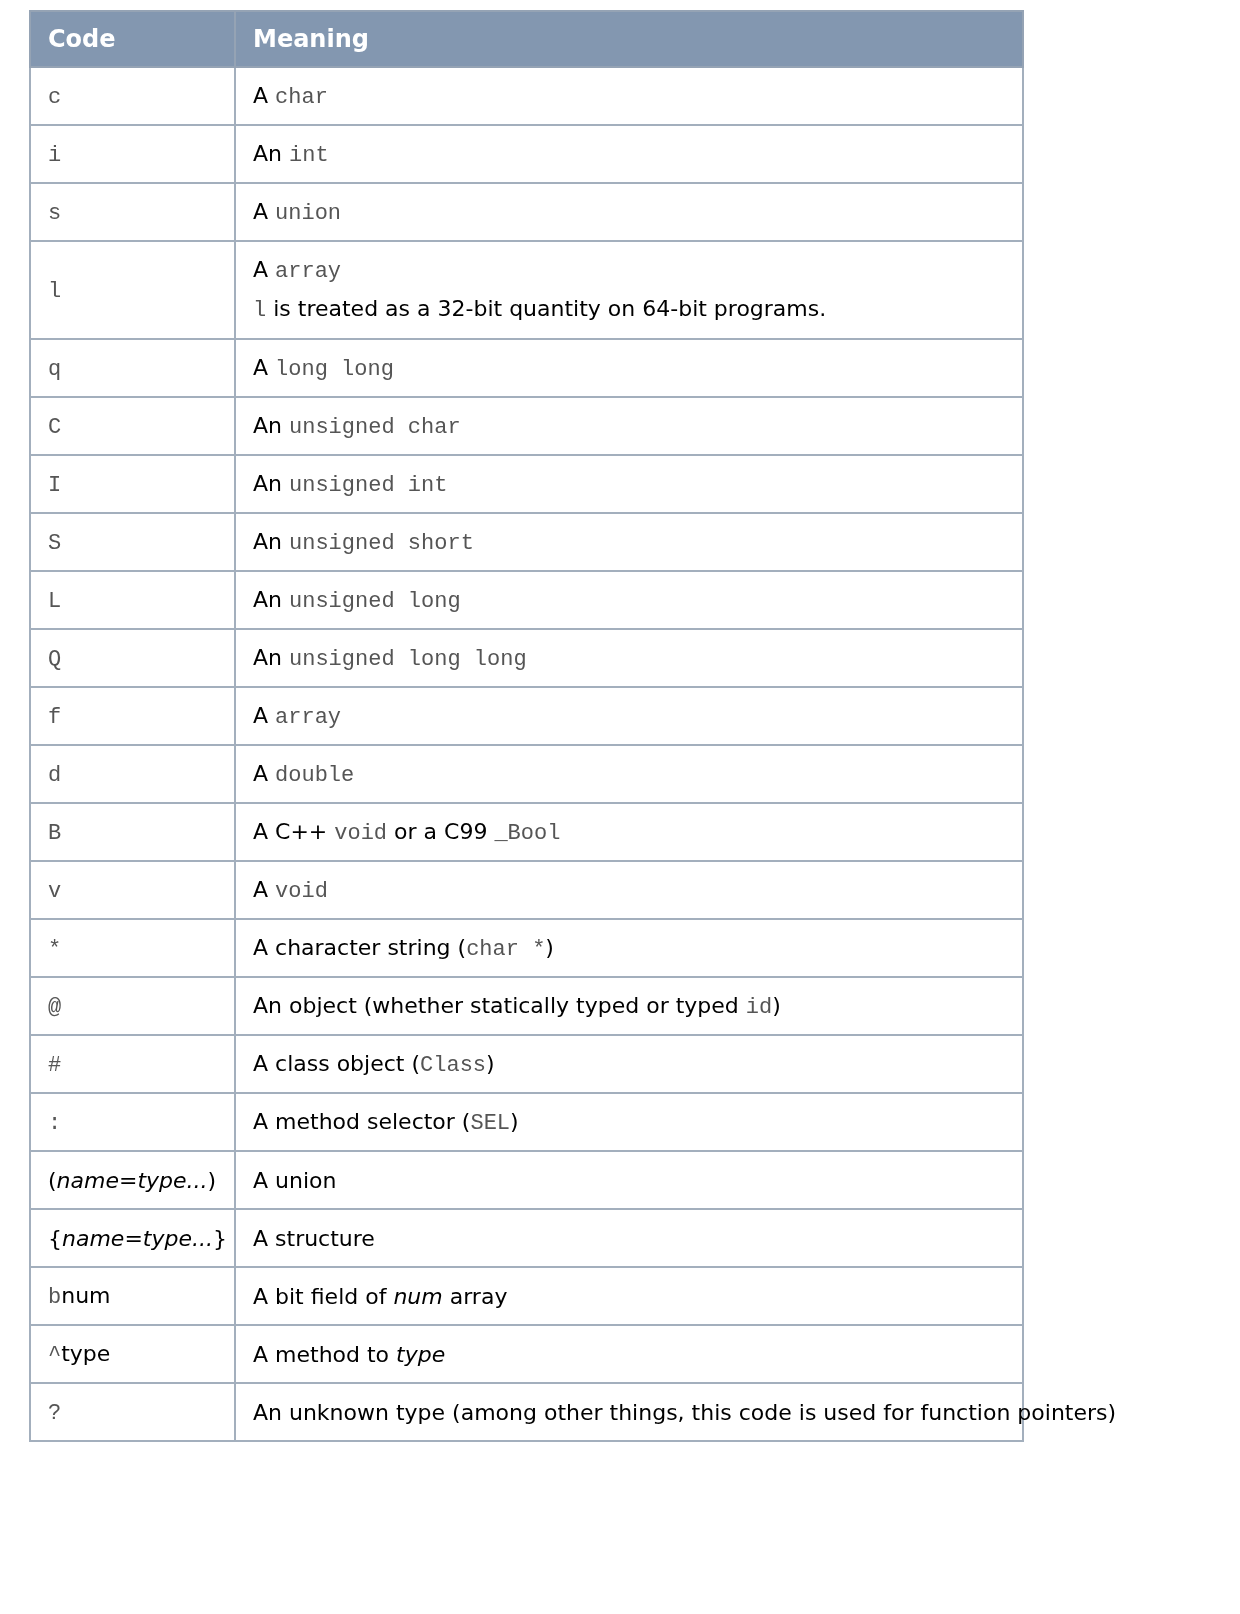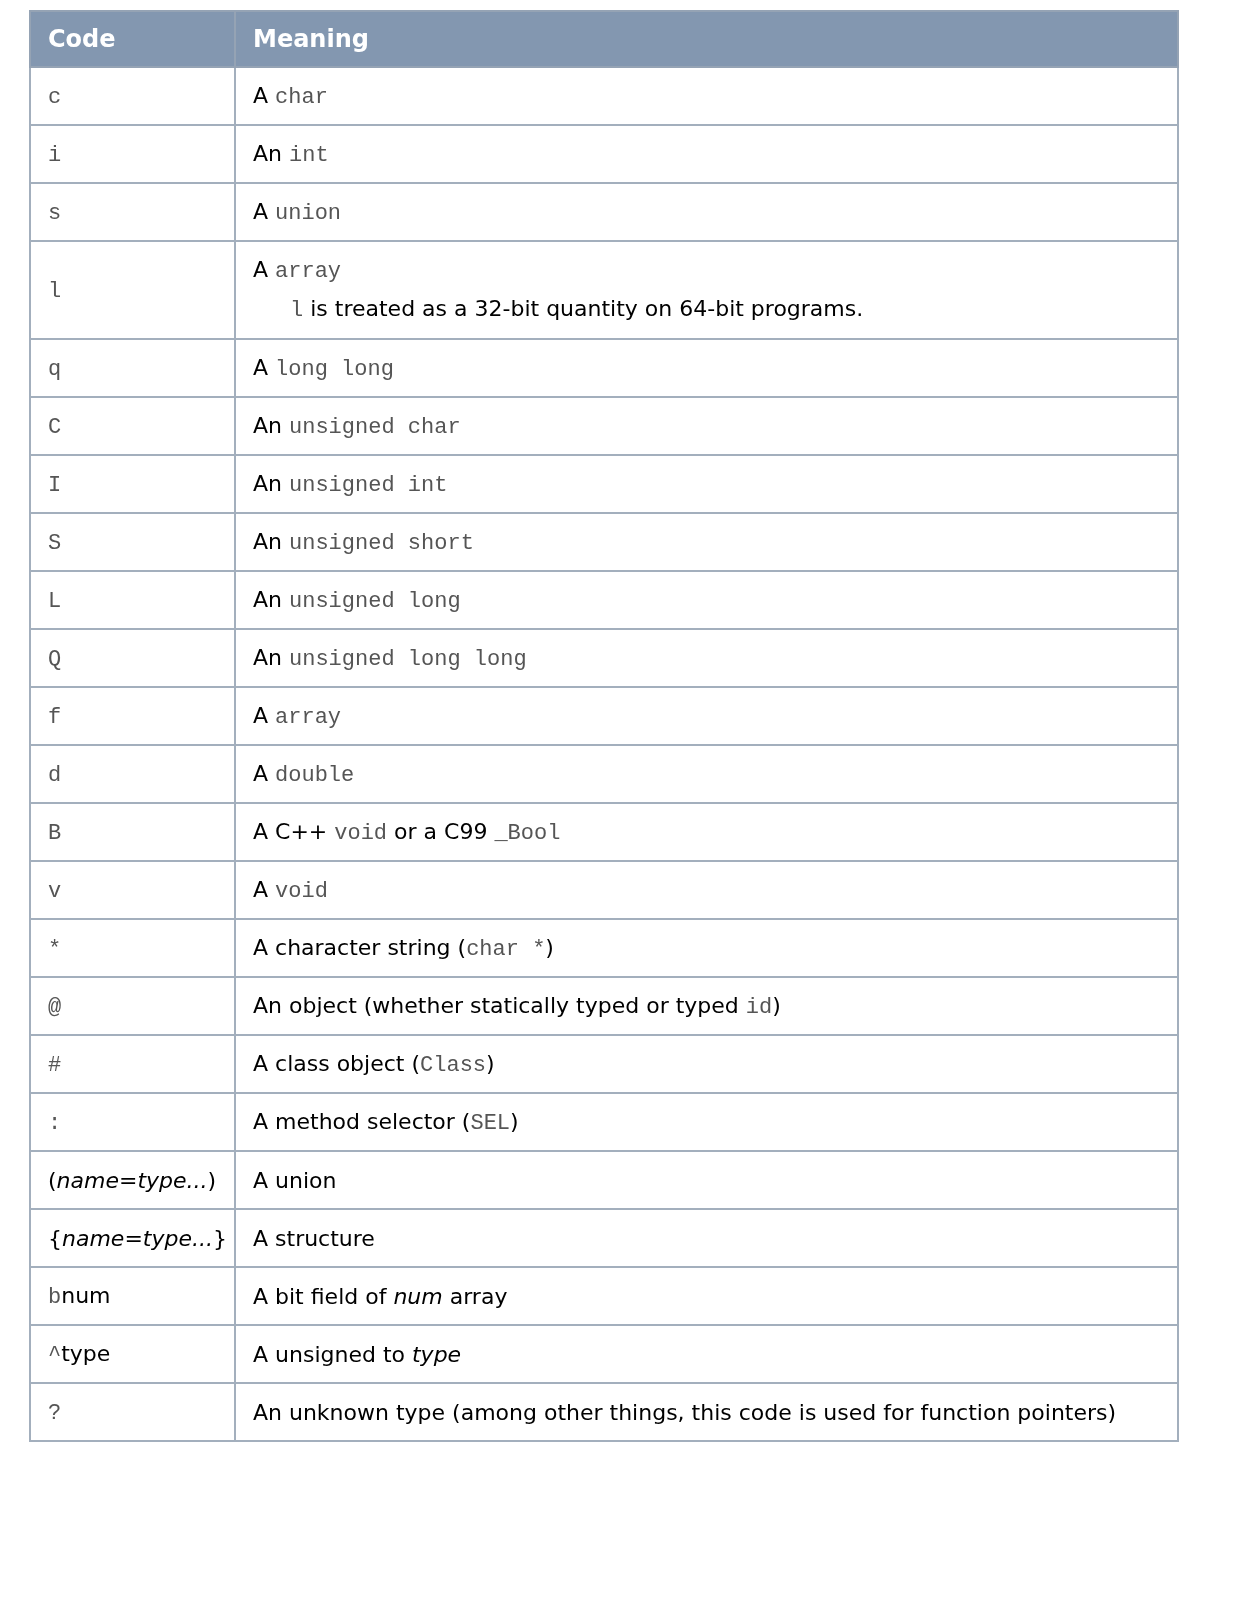--- a/index.html
+++ b/index.html
@@ -1,35 +1,35 @@
 <!DOCTYPE html>
 <html><head>
 <meta charset="utf-8">
 <style>
   html, body { margin: 0; padding: 0; background: #ffffff; }
   body { width: 1240px; height: 1614px; position: relative; font-family: "DejaVu Sans", "Liberation Sans", sans-serif; color: #000; }
   table.enc {
-    position: absolute; left: 29px; top: 10px; width: 1150px;
+    position: absolute; left: 29px; top: 10px; width: 995px;
     border-collapse: collapse; table-layout: fixed;
     font-size: 22px;
   }
   table.enc col.c1 { width: 205px; }
   table.enc th {
     background: #8397b0; color: #ffffff; text-align: left;
     font-weight: bold; font-size: 24px; height: 54px; padding: 0 0 0 17px;
     border: 2px solid #95a3b4;
   }
   table.enc td {
     border: 2px solid #a3afbd; height: 56px; padding: 0 0 0 17px;
     vertical-align: middle;
   }
   table.enc tr.tall td { height: 96px; }
   .mono { font-family: "Liberation Mono", "DejaVu Sans Mono", monospace; color: #555; font-size: 22px; }
   .it { font-style: italic; }
-  .sub { display: block; margin-top: 12px; margin-left: 37px; }
+  .sub { display: block; margin-top: 12px; }
   .seg { white-space: pre; }
 </style>
 </head>
 <body>
 
 <table class="enc">
   <colgroup>
       <col class="c1">
       <col>
     </colgroup>
@@ -119,20 +119,20 @@
       <tr>
         <td><span class="seg ">{</span><span class="seg it">name=type...</span><span class="seg ">}</span></td>
         <td><span><span class="seg ">A structure</span></span></td>
       </tr>
       <tr>
         <td><span class="seg mono">b</span><span class="seg ">num</span></td>
         <td><span><span class="seg ">A bit field of </span><span class="seg it">num</span><span class="seg "> array</span></span></td>
       </tr>
       <tr>
         <td><span class="seg mono">^</span><span class="seg ">type</span></td>
-        <td><span><span class="seg ">A unsigned to </span><span class="seg it">type</span></span></td>
+        <td><span><span class="seg ">A method to </span><span class="seg it">type</span></span></td>
       </tr>
       <tr>
         <td><span class="seg mono">?</span></td>
         <td><span><span class="seg ">An unknown type (among other things, this code is used for function pointers)</span></span></td>
       </tr>
     </tbody>
 </table>
 
 </body></html>

